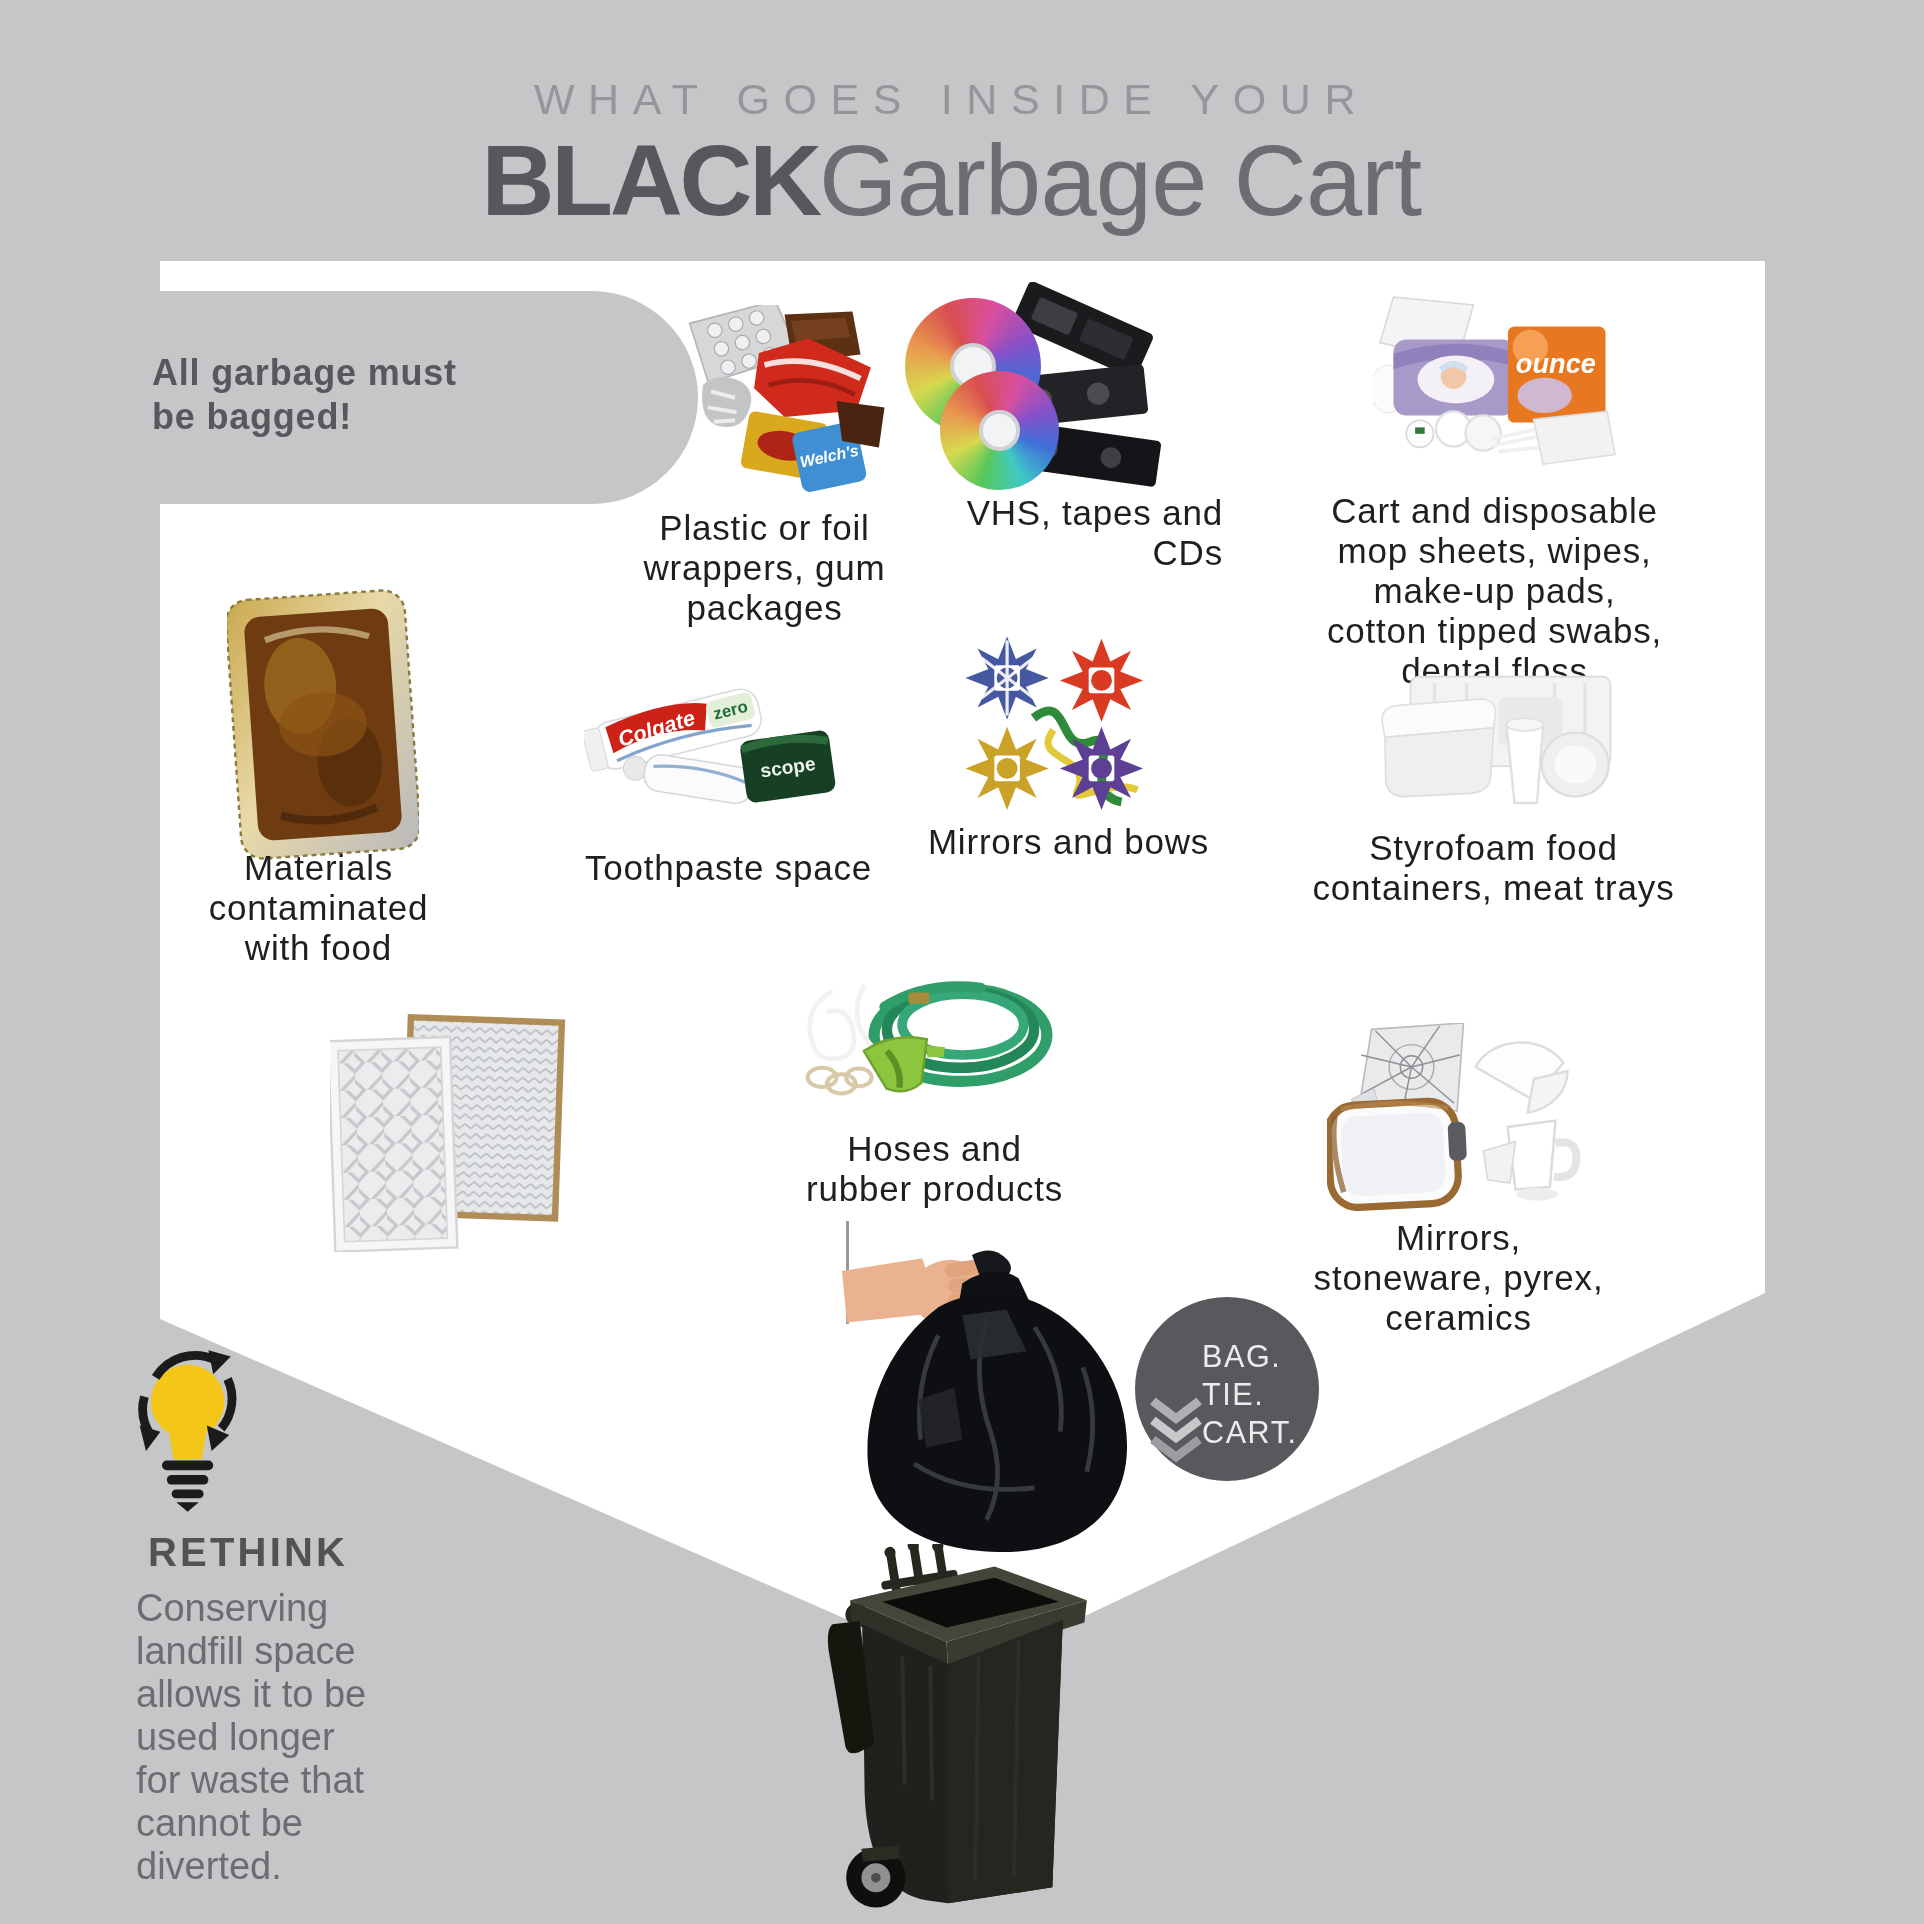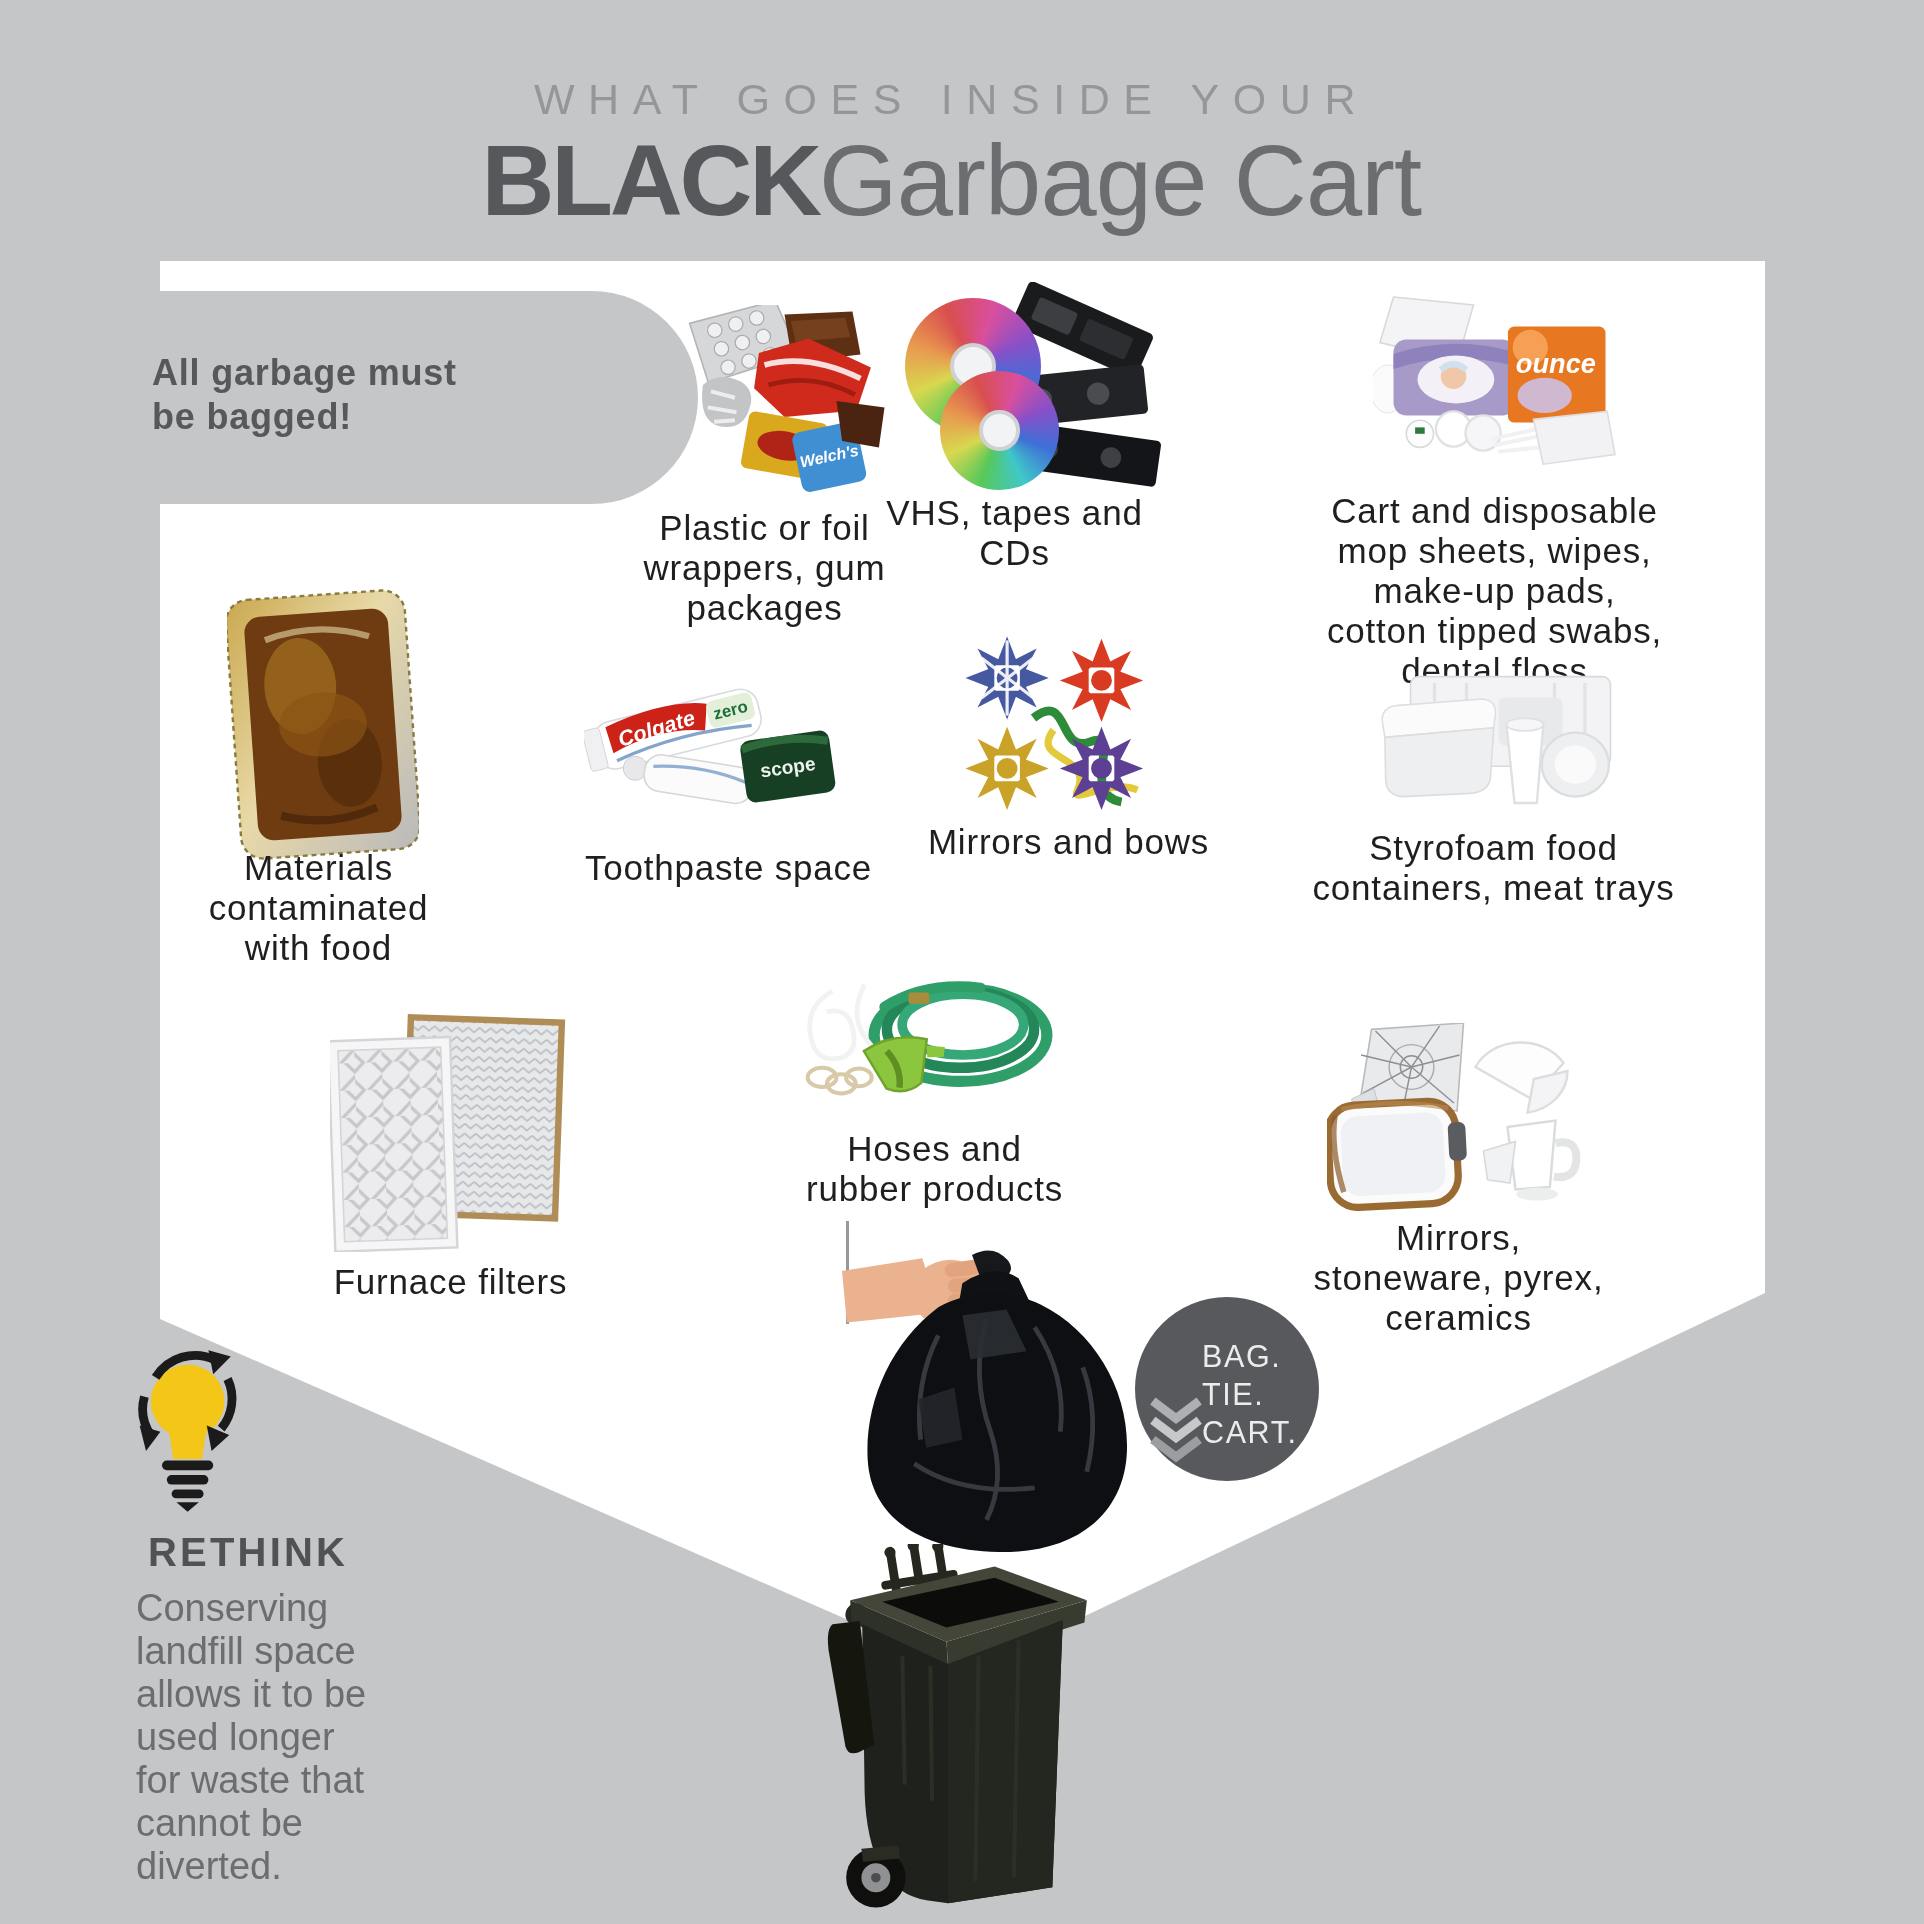--- a/index.html
+++ b/index.html
@@ -137,21 +137,21 @@
           <circle cx="135" cy="214" r="13" fill="#3e4044"></circle>
       </g>
     </svg>
   </div>
   <div class="cd" style="left:905px;top:298px;width:136px;height:136px;">
       <div class="hole"></div>
     </div>
   <div class="cd" style="left:940px;top:371px;width:119px;height:119px;">
       <div class="hole"></div>
     </div>
-  <div class="caption" style="left:806px;top:493px;width:417px;">VHS, tapes and
+  <div class="caption" style="left:806px;top:493px;width:417px;text-align:right;">VHS, tapes and
 CDs</div>
 
   <div class="art" style="left:1373px;top:293px;">
     <svg width="245" height="176" viewBox="0 0 305 220">
       <polygon points="25,5 125,15 105,85 8,62" fill="#f4f4f6" stroke="#d8d9db" stroke-width="2"></polygon>
       <ellipse cx="18" cy="120" rx="22" ry="30" fill="#fbfbfc" stroke="#dddee0"></ellipse>
       <g>
         <rect x="25" y="58" width="152" height="95" rx="16" fill="#a79ac9"></rect>
         <path d="M25,95 Q100,70 177,92 L177,74 Q100,52 25,76 Z" fill="#8f81bb"></path>
         <ellipse cx="103" cy="108" rx="48" ry="30" fill="#f3f1f7"></ellipse>
@@ -299,21 +299,20 @@
       <g transform="rotate(2 190 150)">
         <rect x="92" y="12" width="196" height="252" fill="#b08d57"></rect>
         <rect x="100" y="20" width="180" height="236" fill="url(#pleat)"></rect>
       </g>
       <g transform="rotate(-2 80 170)">
         <rect x="2" y="40" width="152" height="262" fill="#f6f6f7" stroke="#d4d5d7" stroke-width="3"></rect>
         <rect x="14" y="52" width="128" height="238" fill="url(#lattice)" stroke="#d4d5d7" stroke-width="2"></rect>
       </g>
     </svg>
   </div>
-  <div class="caption" style="left:242px;top:1262px;width:417px;">Furnace filters</div>
 
   <div class="art" style="left:788px;top:975px;">
     <svg width="269" height="148" viewBox="0 0 335 185">
       <g fill="none" stroke-linecap="round">
         <ellipse cx="215" cy="75" rx="108" ry="58" stroke="#2f9e68" stroke-width="14"></ellipse>
         <ellipse cx="215" cy="68" rx="92" ry="48" stroke="#23875a" stroke-width="13"></ellipse>
         <ellipse cx="218" cy="62" rx="76" ry="38" stroke="#36a877" stroke-width="12"></ellipse>
         <path d="M120,40 Q170,8 240,16" stroke="#2f9e68" stroke-width="13"></path>
         <rect x="150" y="22" width="26" height="14" fill="#a98b3c" stroke="none" rx="3"></rect>
       </g>

